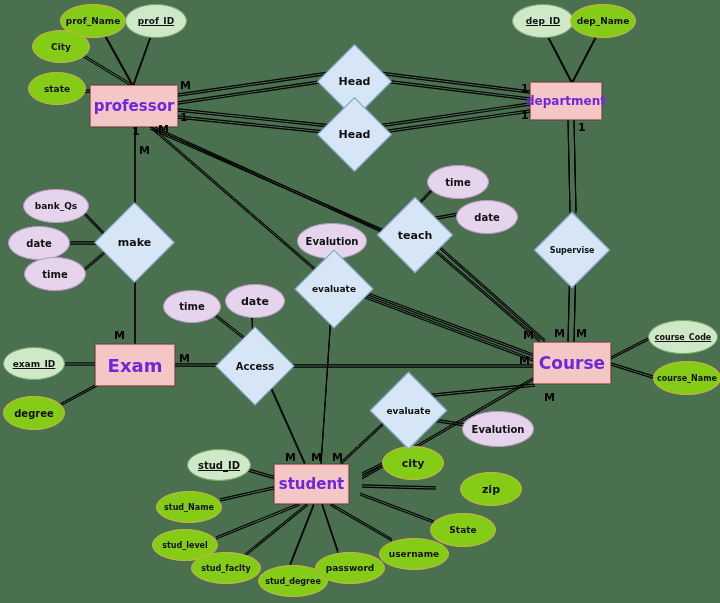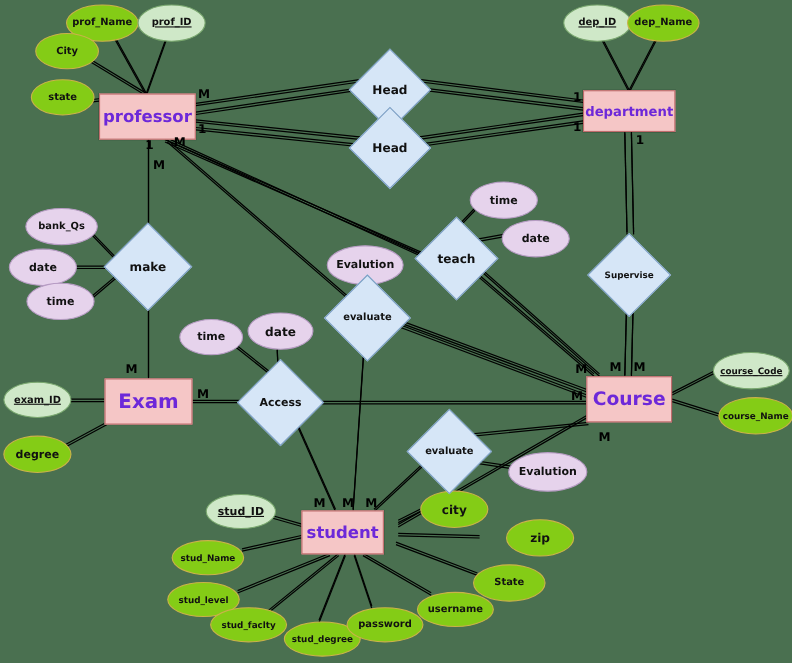--- a/index.html
+++ b/index.html
@@ -273,21 +273,21 @@
       </g>
       <g>
         <line x1="386" y1="460.9" x2="362" y2="472.9" stroke="#000000" stroke-width="1.1"></line>
         <line x1="386" y1="463.1" x2="362" y2="475.1" stroke="#000000" stroke-width="1.1"></line>
       </g>
     </svg>
   <div id="nodes">
       <div class="node entity" style="left: 90px; top: 85px; width: 88px; height: 42px; font-size: 15px;">
         <span>professor</span>
       </div>
-      <div class="node entity" style="left: 530px; top: 82px; width: 84px; height: 38px; font-size: 12px;">
+      <div class="node entity" style="left: 530px; top: 82px; width: 72px; height: 38px; font-size: 12px;">
         <span>department</span>
       </div>
       <div class="node entity" style="left: 95px; top: 344px; width: 80px; height: 42px; font-size: 18px;">
         <span>Exam</span>
       </div>
       <div class="node entity" style="left: 533px; top: 342px; width: 78px; height: 42px; font-size: 17px;">
         <span>Course</span>
       </div>
       <div class="node entity" style="left: 274px; top: 464px; width: 75px; height: 40px; font-size: 15px;">
         <span>student</span>

